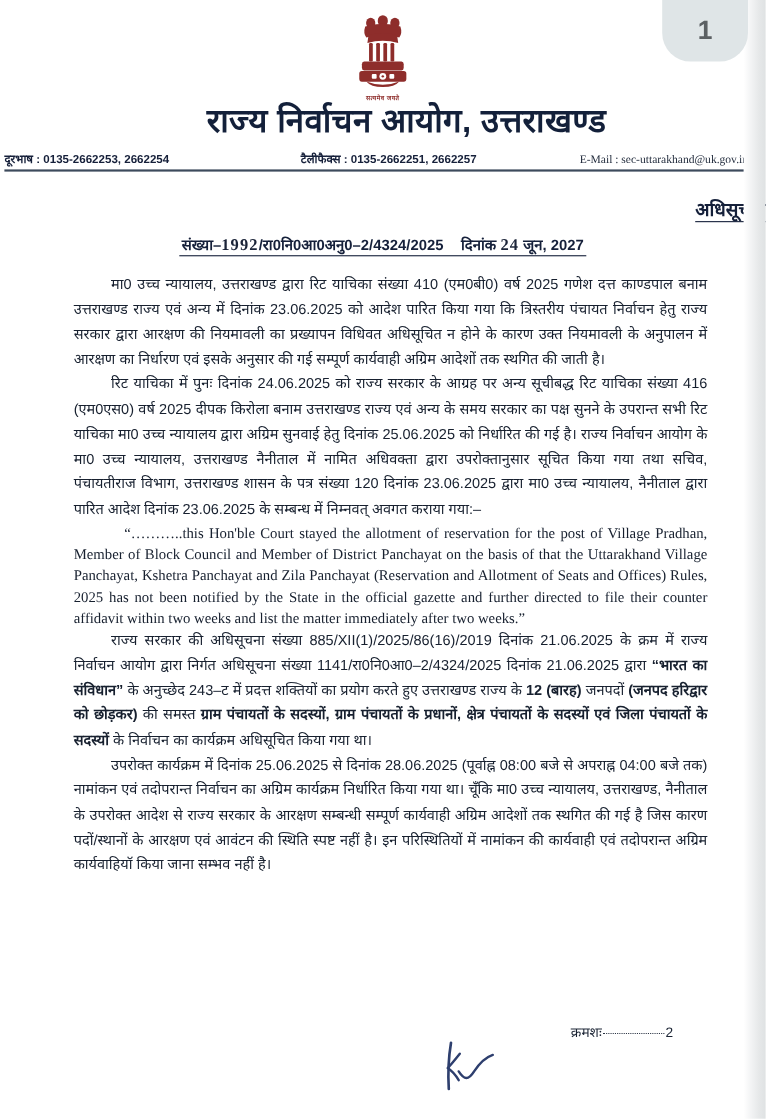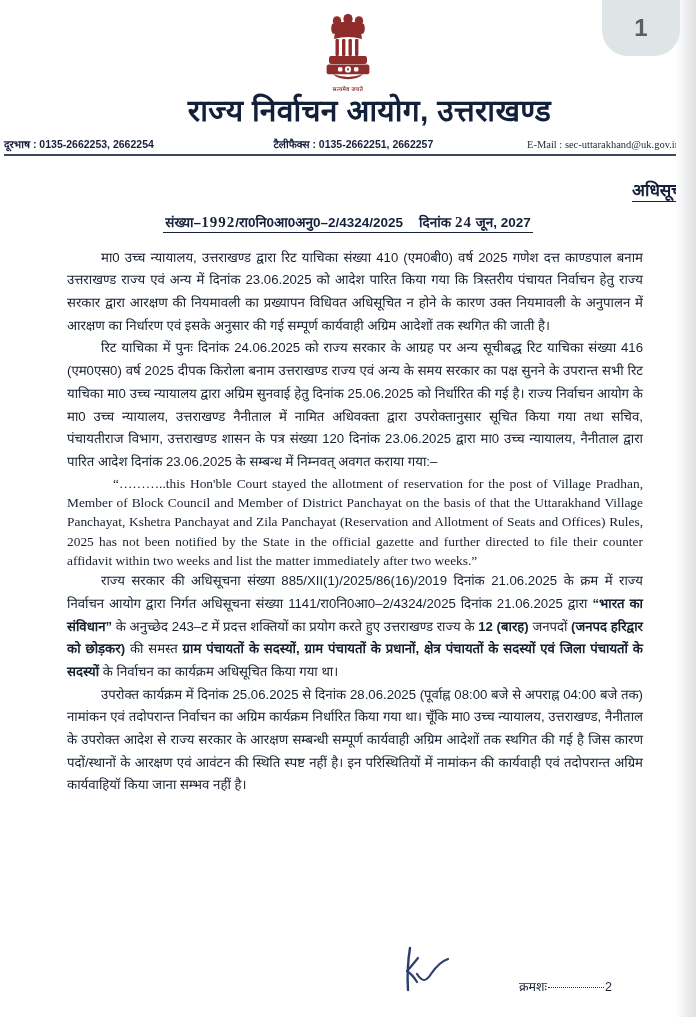--- a/index.html
+++ b/index.html
@@ -194,21 +194,20 @@
   }
   .contd {
     position: absolute;
     right: 84px;
     top: 8px;
     font-family: "Liberation Sans", sans-serif;
     font-size: 12.5px;
     font-weight: 400;
     color: #1a2333;
     white-space: nowrap;
-    margin-top: 48px;
   }
   .contd .dots {
     display: inline-block;
     width: 56px;
     border-bottom: 1.1px dotted #2b3murm;
     border-bottom: 1.1px dotted #2b3444;
     vertical-align: 3px;
     margin: 0 1px;
   }
   .signature {

